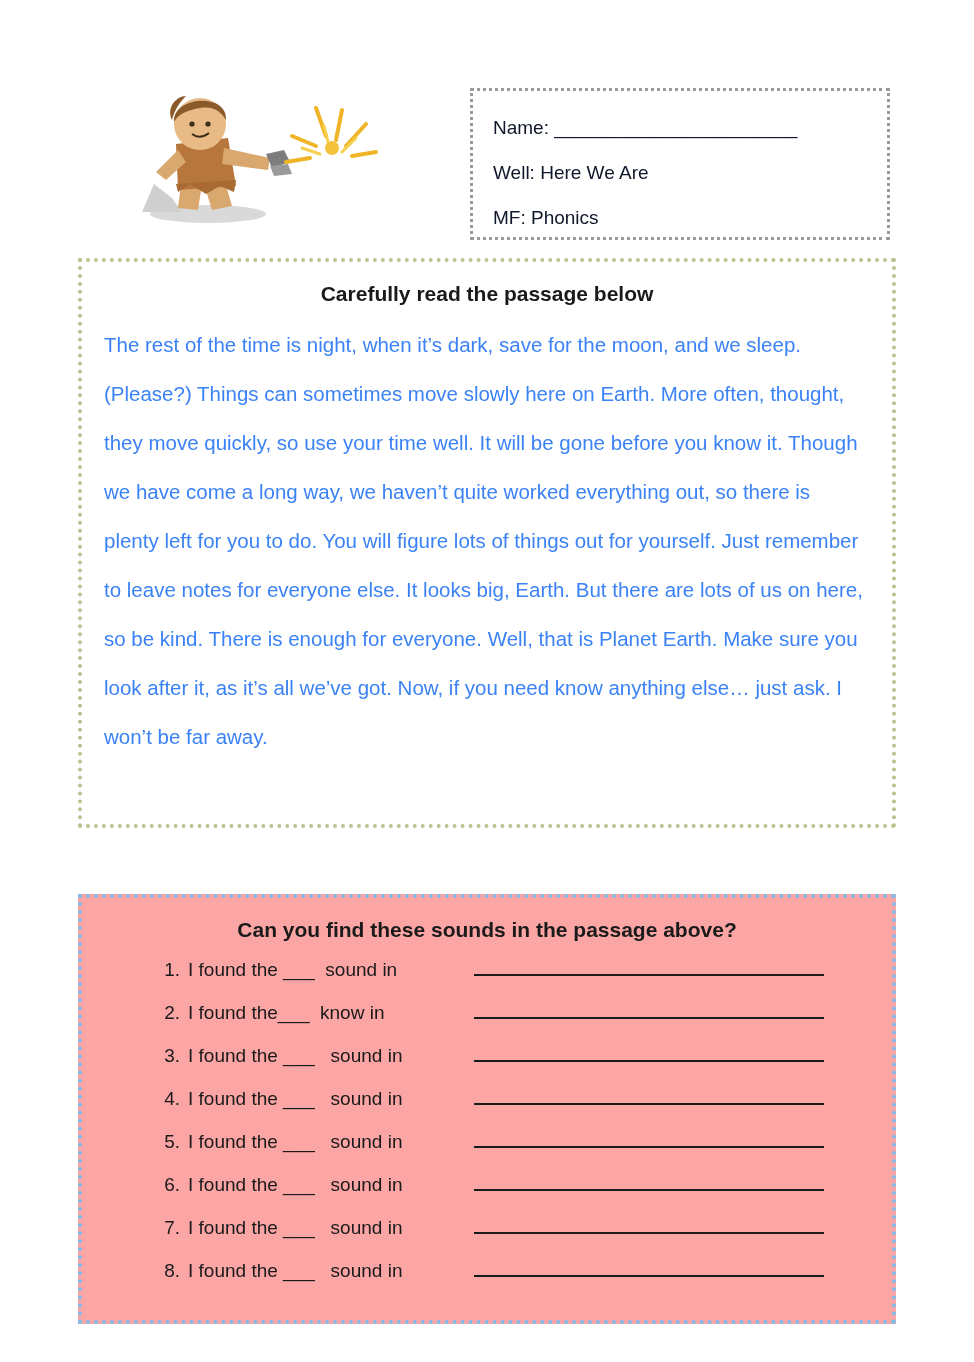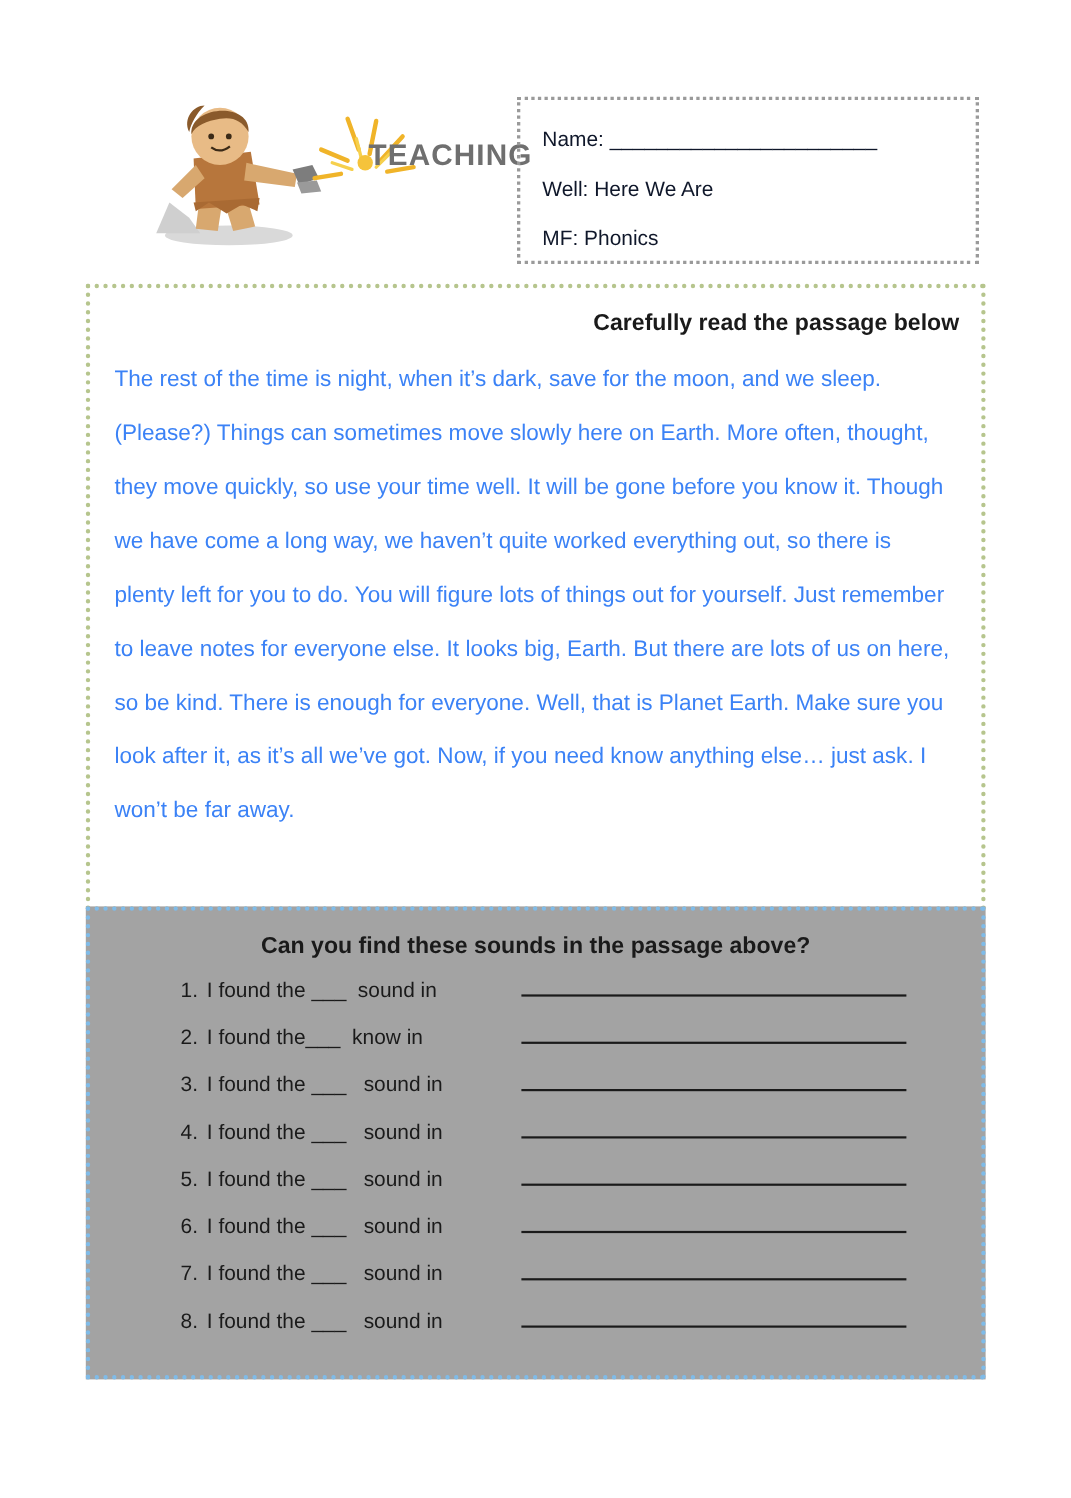--- a/index.html
+++ b/index.html
@@ -87,42 +87,42 @@
     left: 78px;
     top: 258px;
     width: 818px;
     height: 570px;
     border: 4px dotted #b6c58d;
     background: #ffffff;
     box-sizing: border-box;
     padding: 14px 20px 10px 20px;
   }
   .passage-title {
-    text-align: right;
+    text-align: center;
     font-weight: bold;
     font-size: 21px;
     margin: 6px 0 14px 0;
   }
   .passage-text {
     font-size: 20.5px;
     line-height: 49px;
     text-align: left;
     color: #3b82f6;
     padding: 0 2px;
   }
 
   
   .activity-box {
     position: absolute;
     left: 78px;
-    top: 824px;
+    top: 894px;
     width: 818px;
     height: 430px;
     border: 4px dotted #7fbbe8;
-    background: #a3a3a3;
+    background: #fca5a5;
     box-sizing: border-box;
     padding: 12px 20px;
   }
   .activity-title {
     text-align: center;
     font-weight: bold;
     font-size: 21px;
     margin: 8px 0 12px 0;
   }
   .task-row {
@@ -190,21 +190,20 @@
         <line x1="190" y1="78" x2="166" y2="82"></line>
       </g>
       <g stroke="#f6d04d" stroke-width="3" stroke-linecap="round">
         <line x1="210" y1="70" x2="204" y2="46"></line>
         <line x1="222" y1="72" x2="236" y2="58"></line>
         <line x1="200" y1="74" x2="182" y2="68"></line>
       </g>
       <circle cx="212" cy="68" r="7" fill="#f5c33b"></circle>
     </svg>
     <div class="logo-text">
-      <div class="logo-teaching">TEACHING</div>
     </div>
   </div>
 
   <div class="info-box">
     <div class="info-line">Name: _______________________</div>
     <div class="info-line">Well: Here We Are</div>
     <div class="info-line">MF: Phonics</div>
   </div>
 </div>
 

